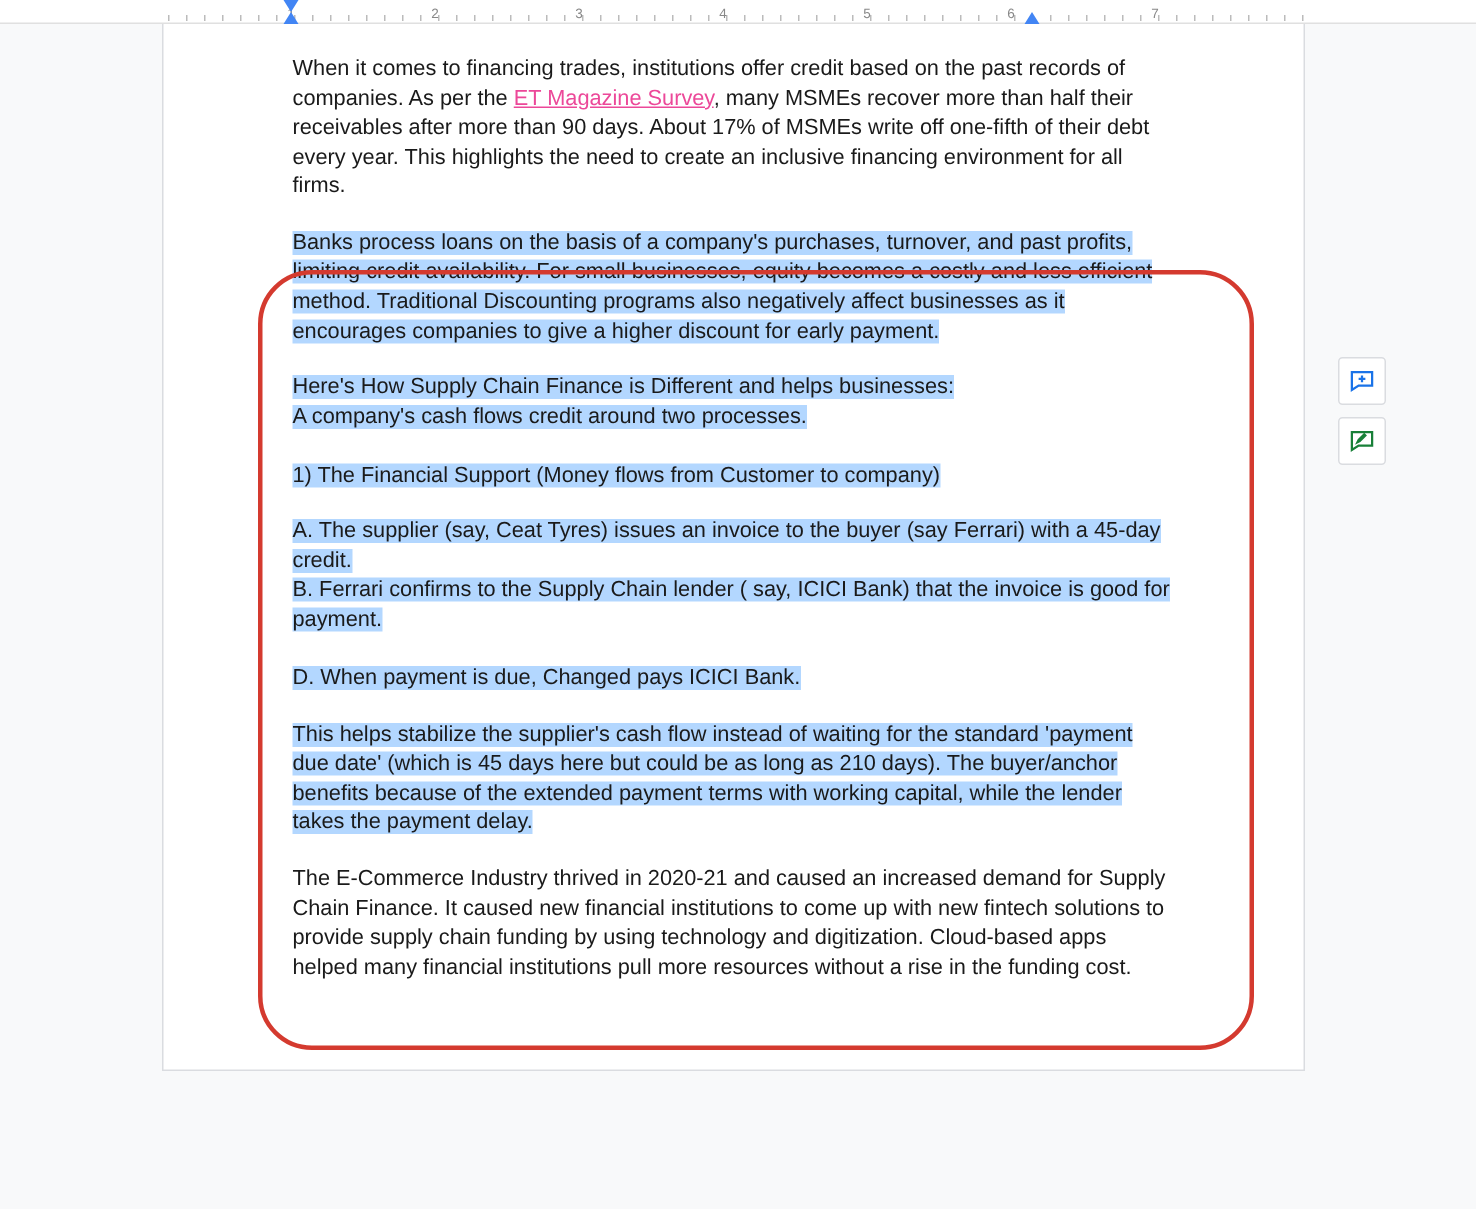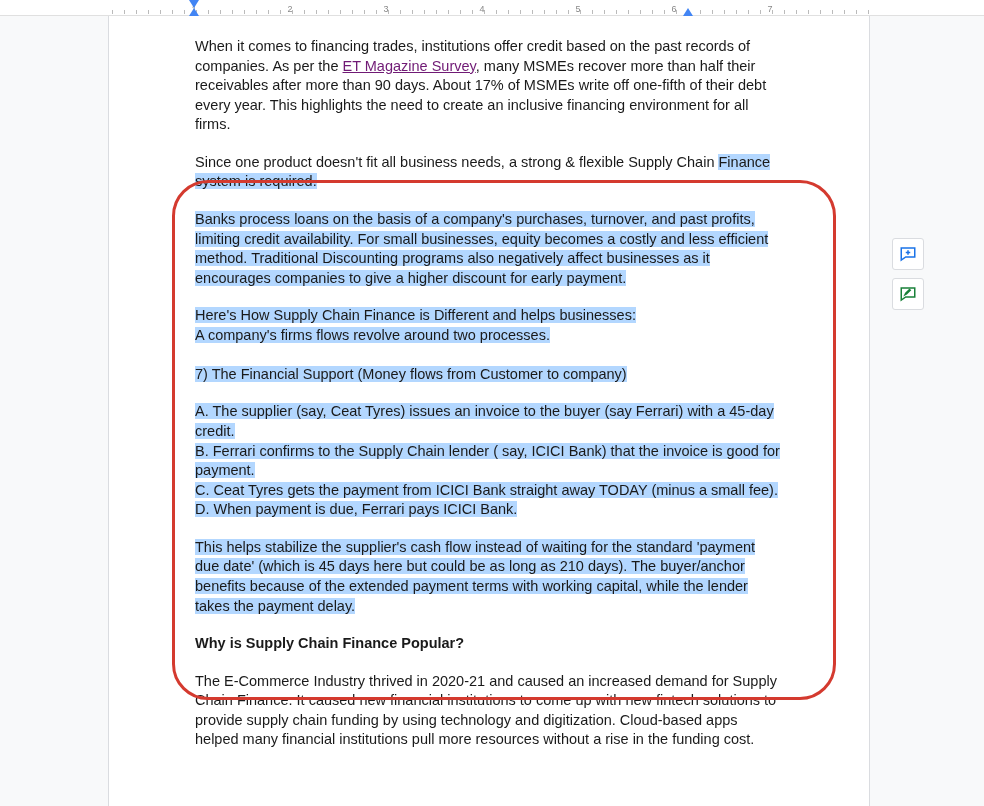--- a/index.html
+++ b/index.html
@@ -72,21 +72,21 @@
     background: #fff;
     border: 1px solid #dadce0;
     padding: 30px 86px 40px 86px;
     font-size: 14.5px;
     line-height: 1.35;
     color: #1a1a1a;
   }
   .page p { margin-bottom: 18px; }
   .page h3 { font-size: 14.5px; font-weight: bold; margin-bottom: 18px; }
   .sel { background: #b3d7ff; }
-  a.link { color: #701a75; text-decoration: underline; }
+  a.link { color: #ec4899; text-decoration: underline; }
   .annot-box {
     position: absolute;
     border: 3px solid #d43a2f;
     border-radius: 36px;
     pointer-events: none;
     z-index: 5;
   }
   .side-buttons {
     position: absolute;
     right: 60px;
@@ -190,44 +190,40 @@
     </div>
 </div>
 
 <div class="page-wrap">
   <div class="page">
 
     <p>
       <span>When it comes to financing trades, institutions offer credit based on the past records of companies. As per the </span><a href="#" class="link">ET Magazine Survey</a><span>, many MSMEs recover more than half their receivables after more than 90 days. About 17% of MSMEs write off one-fifth of their debt every year. This highlights the need to create an inclusive financing environment for all firms.</span>
     </p>
 
-    <p>
-      <span>Since one product doesn't fit all business needs, a strong &amp; flexible Supply Chain </span><span class="sel">Finance system is required.</span>
-    </p>
 
 
     <p><span class="sel">Banks process loans on the basis of a company's purchases, turnover, and past profits, limiting credit availability. For small businesses, equity becomes a costly and less efficient method. Traditional Discounting programs also negatively affect businesses as it encourages companies to give a higher discount for early payment.</span></p>
 
     <p style="">
       <span class="sel">Here's How Supply Chain Finance is Different and helps businesses:</span><br>
-      <span class="sel">A company's firms flows revolve around two processes.</span><br>
+      <span class="sel">A company's cash flows credit around two processes.</span><br>
       <br>
-      <span class="sel">7) The Financial Support (Money flows from Customer to company)</span>
+      <span class="sel">1) The Financial Support (Money flows from Customer to company)</span>
     </p>
 
     <p style="margin-bottom:18px;">
       <span class="sel">A. The supplier (say, Ceat Tyres) issues an invoice to the buyer (say Ferrari) with a 45-day credit.</span><br>
       <span class="sel">B. Ferrari confirms to the Supply Chain lender ( say, ICICI Bank) that the invoice is good for payment.</span><br>
-      <span class="sel">C. Ceat Tyres gets the payment from ICICI Bank straight away TODAY (minus a small fee).</span><br>
-      <span class="sel">D. When payment is due, Ferrari pays ICICI Bank.</span>
+      <br>
+      <span class="sel">D. When payment is due, Changed pays ICICI Bank.</span>
     </p>
 
     <p><span class="sel">This helps stabilize the supplier's cash flow instead of waiting for the standard 'payment due date' (which is 45 days here but could be as long as 210 days). The buyer/anchor benefits because of the extended payment terms with working capital, while the lender takes the payment delay.</span></p>
 
-    <h3>Why is Supply Chain Finance Popular?</h3>
 
     <p>The E-Commerce Industry thrived in 2020-21 and caused an increased demand for Supply Chain Finance. It caused new financial institutions to come up with new fintech solutions to provide supply chain funding by using technology and digitization. Cloud-based apps helped many financial institutions pull more resources without a rise in the funding cost.</p>
 
   </div>
 
   <div class="annot-box" style="left:172px; top:164px; width:664px; height:520px;"></div>
 
   <div class="side-buttons">
     <div class="side-btn">
       <svg viewBox="0 0 24 24">

